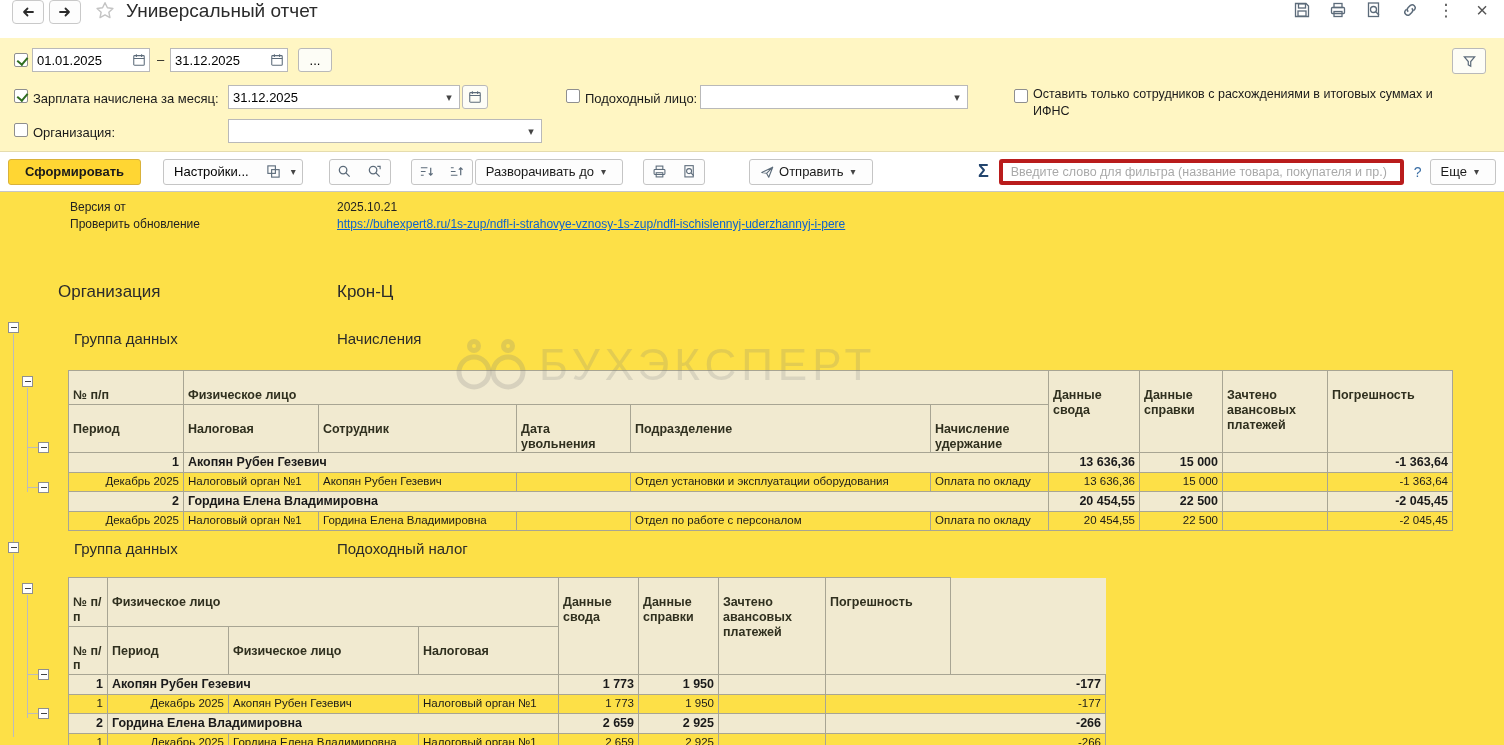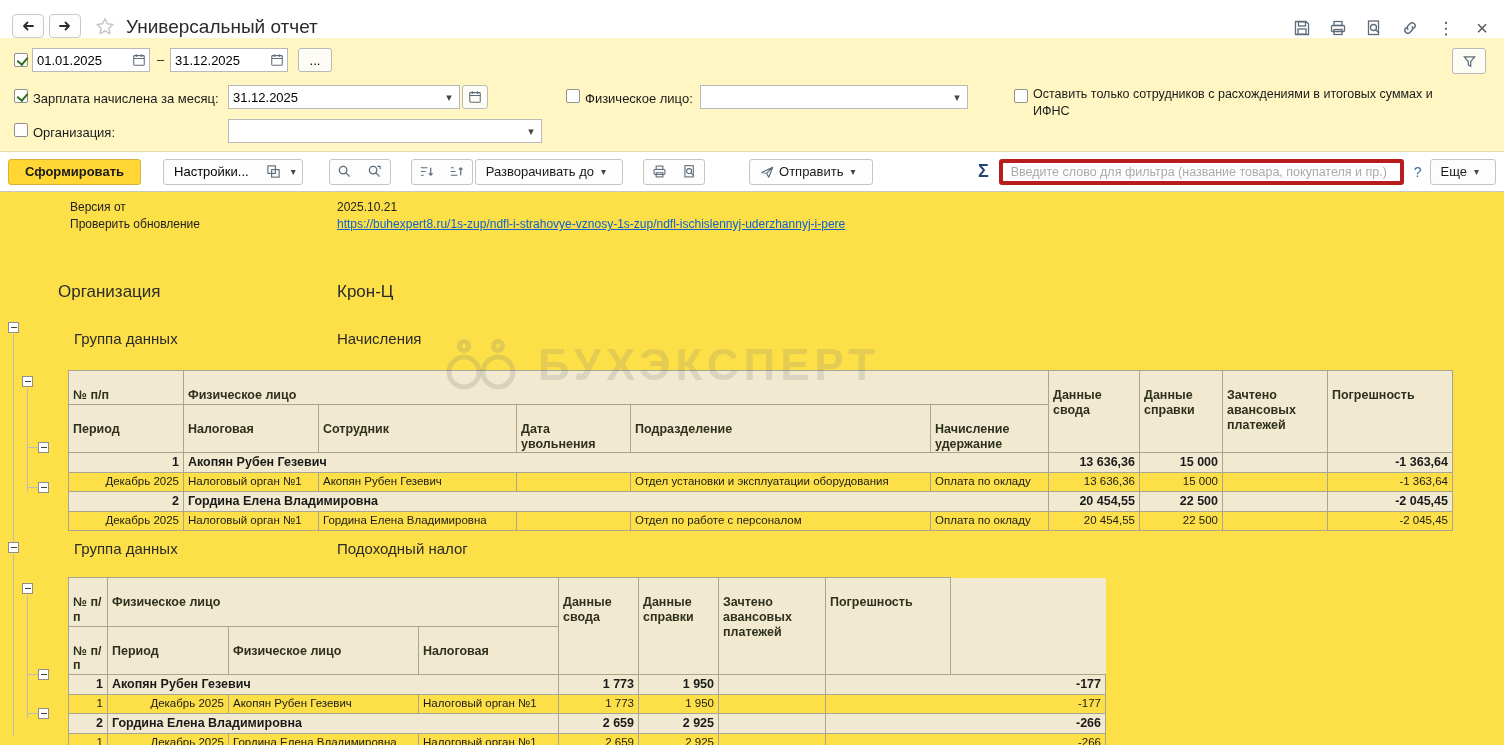--- a/index.html
+++ b/index.html
@@ -2,21 +2,21 @@
 <html style="--panel-bg: #fff6c3; --generate-bg: #ffd633; --table-header-bg: #f1ead0; --link-color: #0f62cd;"><head>
 <meta charset="utf-8">
 <style>
   *{box-sizing:border-box;margin:0;padding:0}
   html,body{width:1504px;height:745px;overflow:hidden;background:#fff;
     font-family:"Liberation Sans",sans-serif;color:#1a1a1a}
   svg{display:block}
   button{font-family:"Liberation Sans",sans-serif;cursor:pointer;background:none;border:none}
 
   
-  .titlebar{height:38px;display:flex;align-items:flex-end;padding:0 12px;background:#fff}
+  .titlebar{height:38px;display:flex;align-items:flex-start;padding:0 12px;background:#fff}
   .navbtn{width:32px;height:24px;border:1px solid #c9c9c9;border-radius:4px;background:#fdfdfd;
     display:flex;align-items:center;justify-content:center;margin-right:5px}
   .star{margin:0 10px 0 8px}
   .title{font-size:19px;color:#2b2b2b}
   .titlebar-right{margin-left:auto;display:flex;align-items:center;gap:16px;color:#5c6b7a}
   .tbicon{display:flex;align-items:center;justify-content:center;width:20px;height:20px;cursor:pointer}
   .kebab{font-size:17px;color:#555;line-height:1}
   .closex{font-size:20px;color:#555;line-height:1}
 
   
@@ -66,22 +66,22 @@
 
   table.rpt{border-collapse:collapse;table-layout:fixed;font-size:12px}
   .rpt td{border:1px solid #a8a593;padding:1px 4px;overflow:hidden;line-height:1.18;vertical-align:middle}
   .rpt tr.hdr td{background:var(--table-header-bg,#f1ead0);font-weight:bold;font-size:12.5px;
     vertical-align:top;white-space:normal;color:#30301f;padding-top:17px}
   .rpt tr.grp td{background:var(--table-header-bg,#f1ead0);font-weight:bold;font-size:12.5px;height:20px;white-space:nowrap}
   .rpt tr.det td{height:19px;font-size:11.5px;white-space:nowrap}
   .rpt td.num{text-align:right}
   .rpt td.ghost{border:none;background:#fff}
 
-  .watermark{position:absolute;left:440px;top:146px;display:flex;align-items:center;gap:14px;
-    pointer-events:none;z-index:4;color:rgba(125,125,125,0.20);font-size:44px;font-weight:bold;letter-spacing:5px;white-space:nowrap}
+  .watermark{position:absolute;left:450px;top:146px;display:flex;align-items:center;gap:5px;
+    pointer-events:none;z-index:4;color:rgba(125,125,125,0.20);font-size:44px;font-weight:normal;letter-spacing:5px;white-space:nowrap}
 </style>
 </head>
 <body>
 
 <div class="titlebar">
   <button class="navbtn">
     <svg width="16" height="16" viewBox="0 0 16 16">
         <path d="M13 8 H4 M7.5 4.5 L4 8 l3.5 3.5" stroke="#2b2b2b" stroke-width="1.8" fill="none" stroke-linecap="round" stroke-linejoin="round"></path>
       </svg>
   </button>
@@ -164,21 +164,21 @@
     <span class="fbtn dd"></span>
   </span>
   <button class="sqbtn" style="left:462px;top:47px;width:26px">
     <svg width="14" height="14" viewBox="0 0 16 16" fill="none" stroke="#5c6b7a" stroke-width="1.2">
         <rect x="2" y="3" width="12" height="11" rx="1"></rect>
         <path d="M2 6.2 h12 M5 1.5 v3 M11 1.5 v3"></path>
       </svg>
   </button>
 
   <span class="cb" style="left:566px;top:51px"></span>
-  <span class="flabel" style="left:585px;top:53px">Физическое лицо:</span>
+  <span class="flabel" style="left:585px;top:53px">Подоходный лицо:</span>
   <span class="field" style="left:700px;top:47px;width:268px">
     <input value="" style="">
     <span class="fbtn dd"></span>
   </span>
 
   <span class="cb" style="left:1014px;top:51px"></span>
   <span class="flabel wrap2" style="left:1033px;top:48px">Оставить только сотрудников с расхождениями в итоговых суммах и ИФНС</span>
 
   <span class="cb" style="left:14px;top:85px"></span>
   <span class="flabel" style="left:33px;top:87px">Организация:</span>

